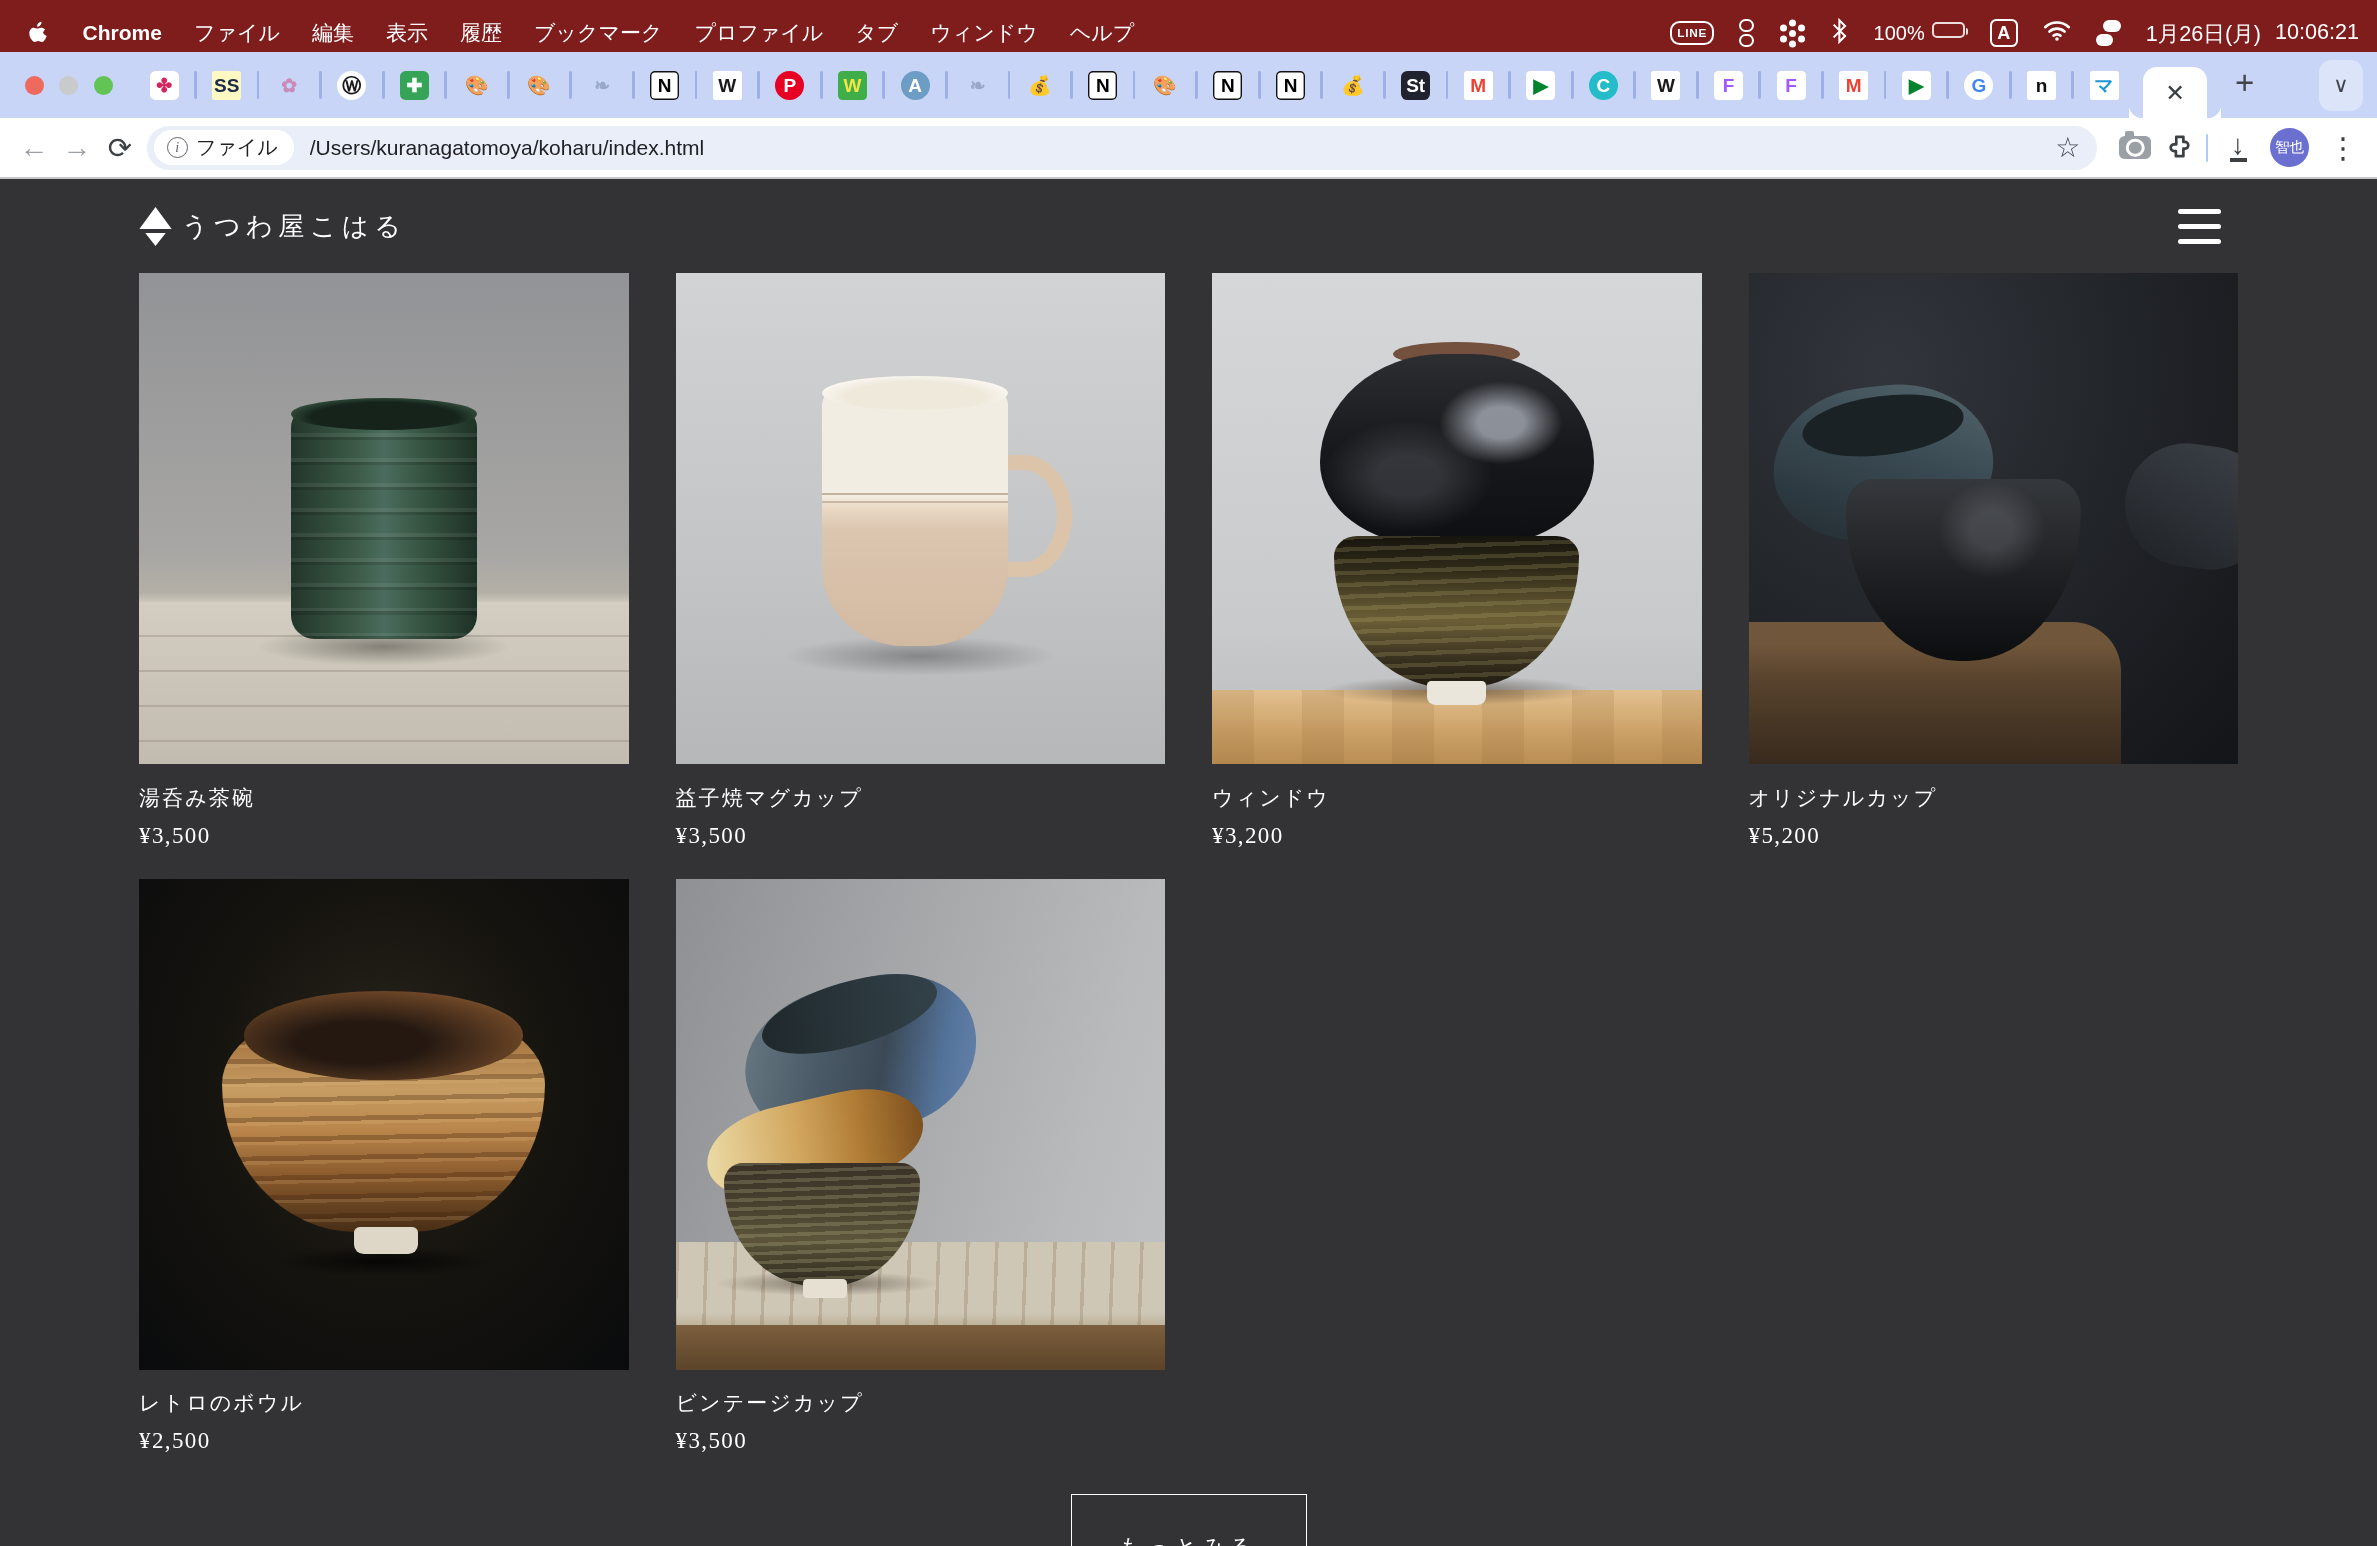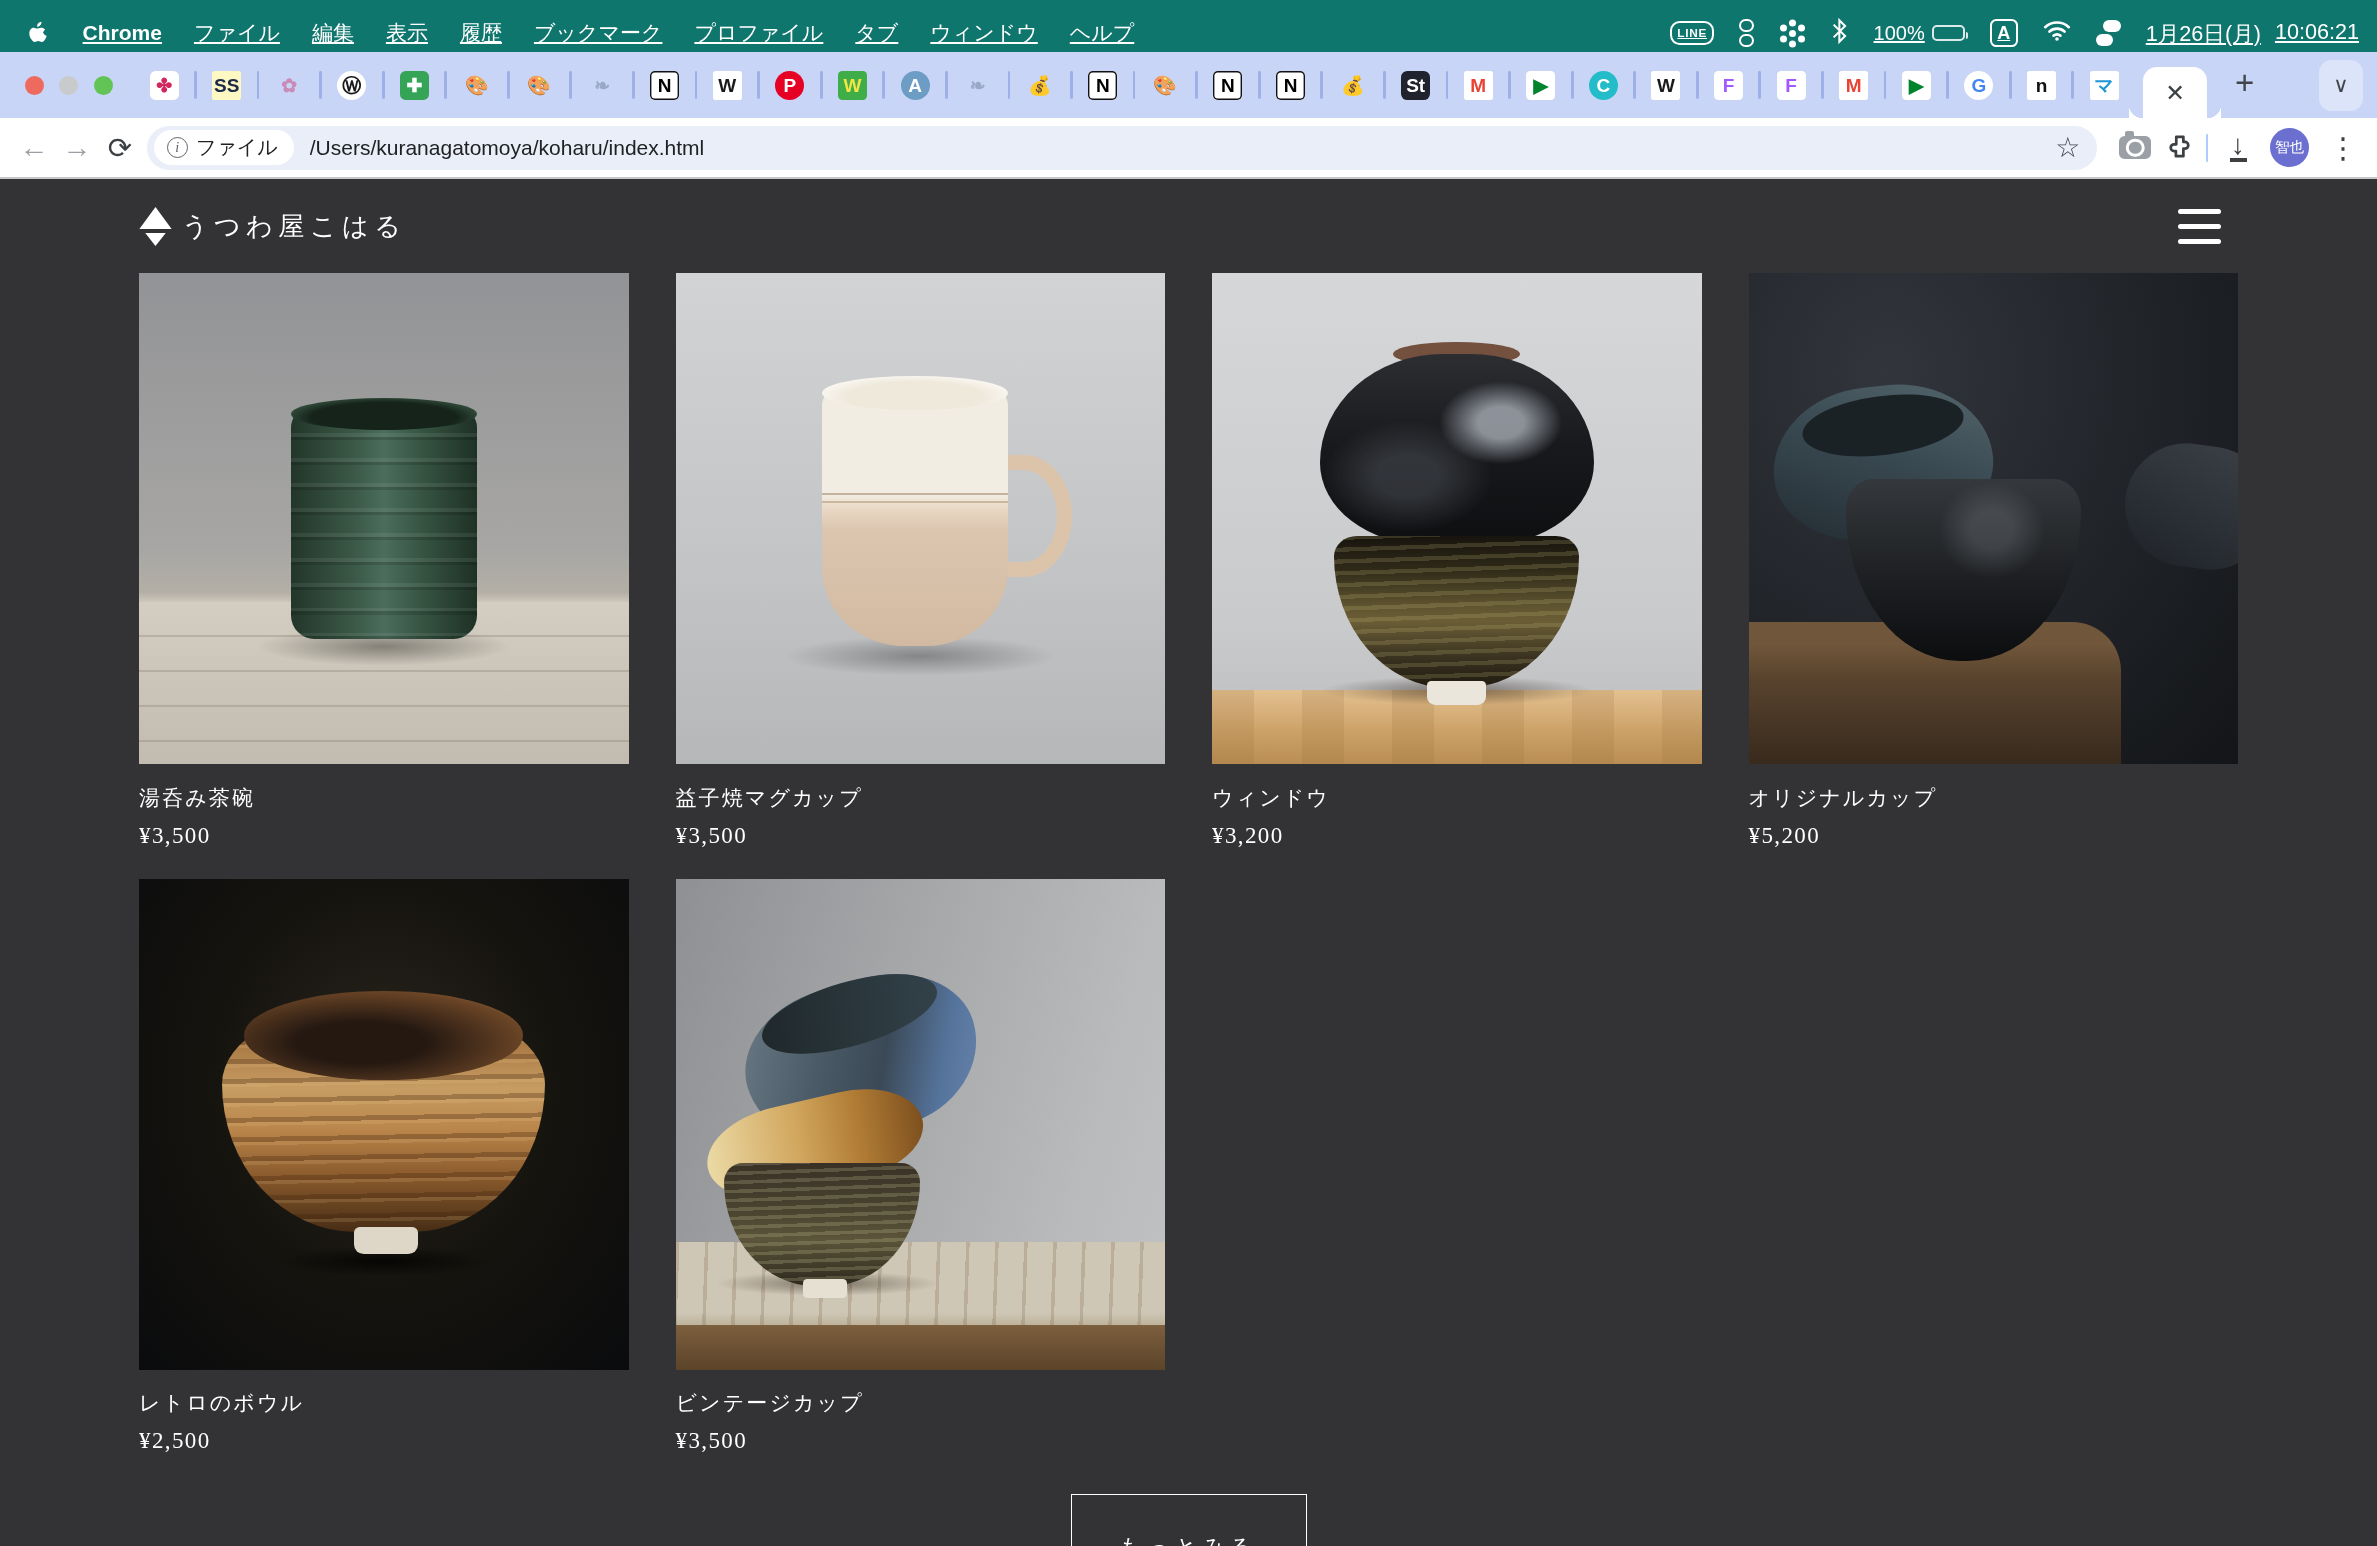--- a/index.html
+++ b/index.html
@@ -1,31 +1,31 @@
 <!DOCTYPE html>
 <html style="font-size:11px"><head>
 <meta charset="utf-8">
 <style>
   * { margin:0; padding:0; box-sizing:border-box; }
   html,body { width:2377px; height:1546px; overflow:hidden; background:#333; }
   body { font-family:"Liberation Sans", sans-serif; }
 
   
-  .menubar { height:52px; background:#0f766e; display:flex; align-items:center; padding:14px 18px 0 28px; color:#fff; font-size:21px;text-decoration:underline; }
+  .menubar { height:52px; background:#7f1d1d; display:flex; align-items:center; padding:14px 18px 0 28px; color:#fff; font-size:21px; }
   .menubar .apple { width:23.6px; margin-right:31px; display:flex; }
   .menu-items { display:flex; gap:32px; align-items:center; }
   .menu-item { color:#fff; }
   .menu-item.app { font-weight:bold; }
   .menubar-right { margin-left:auto; display:flex; align-items:center; gap:25px; }
   .line-badge { border:2.1px solid #fff; border-radius:9.7px; font-size:11.8px; font-weight:bold; padding:2.8px 4.9px; letter-spacing:0.7px; }
   .fig8 { width:15.3px; height:28px; display:flex; flex-direction:column; gap:1.4px; }
   .fig8 i { flex:1; border:2.1px solid #fff; border-radius:7px; }
   .dotflower { width:7px; height:7px; background:#fff; border-radius:50%; position:relative; margin:0 9.7px;
     box-shadow:0 -10.4px 0 #fff, 0 10.4px 0 #fff, 9px -5.6px 0 #fff, 9px 5.6px 0 #fff, -9px -5.6px 0 #fff, -9px 5.6px 0 #fff; }
-  .batt { display:flex; align-items:center; gap:7px; }
+  .batt { display:flex; align-items:flex-start; gap:7px; }
   .batt-shell { width:33px; height:16.7px; border:2.1px solid rgba(255,255,255,.85); border-radius:4.9px; padding:2.1px; position:relative; }
   .batt-fill { height:100%; width:100%; background:#fff; border-radius:2.1px; }
   .batt-nub { position:absolute; right:-5.6px; top:4.9px; width:2.8px; height:7px; background:rgba(255,255,255,.85); border-radius:0 2.1px 2.1px 0; }
   .inputA { border:2.1px solid #fff; border-radius:6.3px; width:28px; height:28px; display:flex; align-items:center; justify-content:center; font-size:18px; font-weight:bold; }
   .cc-icon { width:25px; height:26.4px; display:flex; flex-direction:column; gap:2.8px; }
   .cc-icon i { flex:1; background:#fff; border-radius:7px; }
   .cc-icon i:first-child { width:70%; align-self:flex-end; }
   .cc-icon i:last-child { width:70%; }
   .clock { display:flex; gap:14px; font-size:21.6px; }
 

